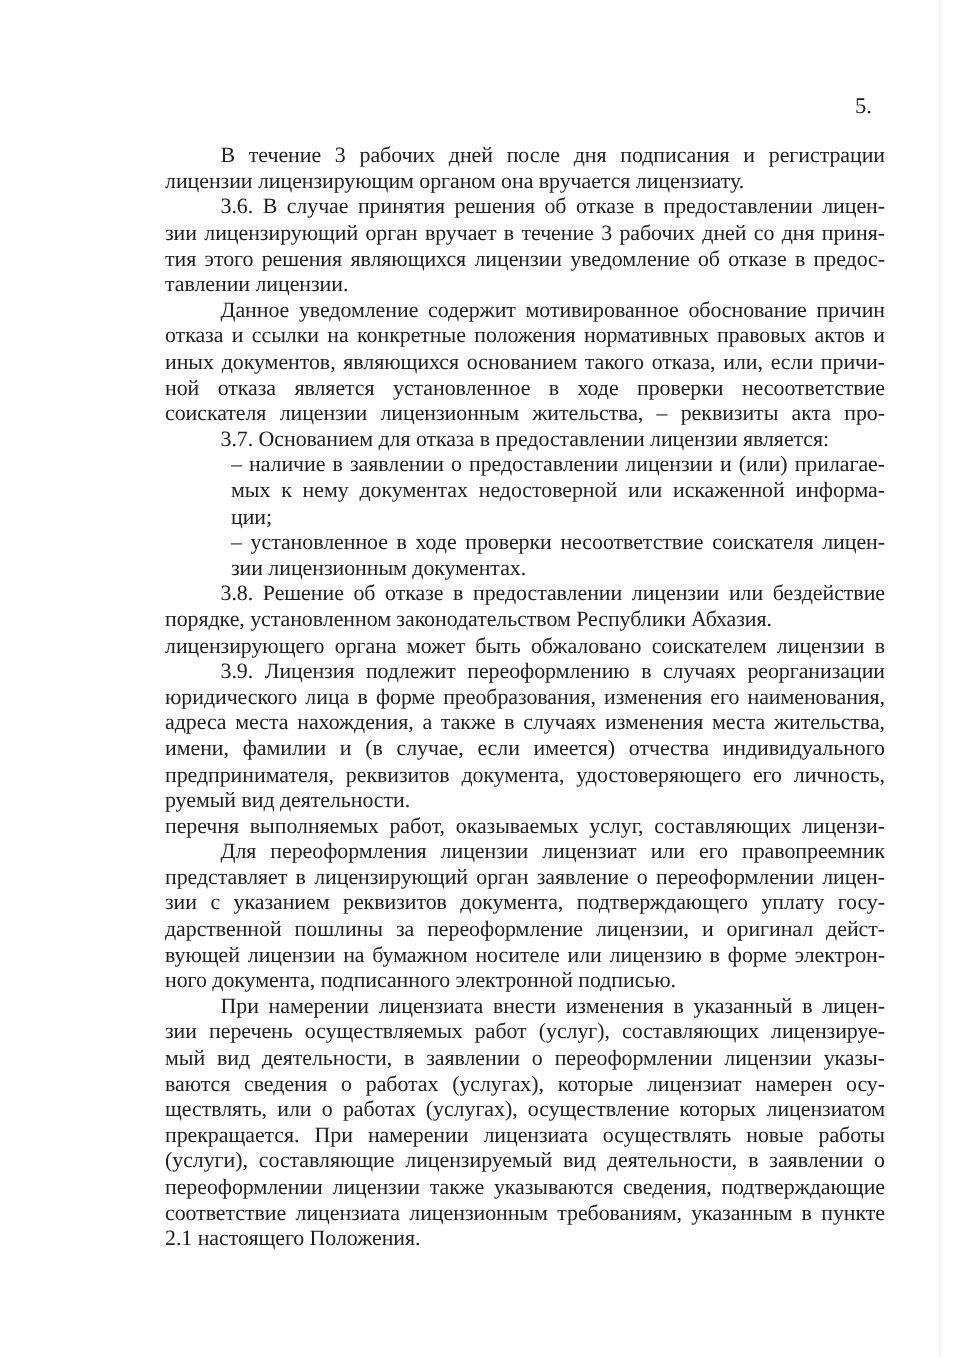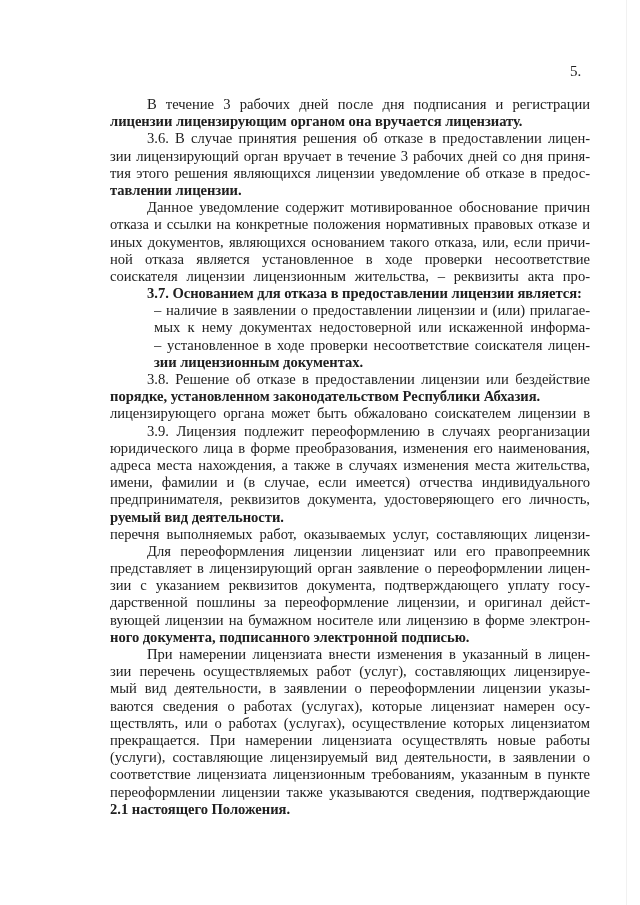--- a/index.html
+++ b/index.html
@@ -21,21 +21,21 @@
   .body-text {
     position: absolute; left: 110px; top: 96px; width: 480px;
     font-size: 14.6px; line-height: 17.2px; letter-spacing: -0.03px;
   }
   .para { margin: 0; padding: 0; }
   .ln {
     display: block; text-align: justify; text-align-last: justify;
     overflow: hidden; height: 17.2px;
   }
   .ln.first { padding-left: 37px; }
-  .ln.last { text-align-last: left; font-weight: bold; }
+  .ln.last { text-align-last: left; }
   .para.list { padding-left: 44px; }
   .para.list .ln { }
 </style>
 </head>
 <body>
 
 <div class="page">
   <div class="edge"></div>
 
   <div class="page-number">5.</div>
@@ -49,33 +49,34 @@
 
     <div class="para">
       <span class="ln first">3.6. В случае принятия решения об отказе в предоставлении лицен-</span>
       <span class="ln">зии лицензирующий орган вручает в течение 3 рабочих дней со дня приня-</span>
       <span class="ln">тия этого решения являющихся лицензии уведомление об отказе в предос-</span>
       <span class="ln last">тавлении лицензии.</span>
     </div>
 
     <div class="para">
       <span class="ln first">Данное уведомление содержит мотивированное обоснование причин</span>
-      <span class="ln">отказа и ссылки на конкретные положения нормативных правовых отказе и</span>
+      <span class="ln">отказа и ссылки на конкретные положения нормативных правовых актов и</span>
       <span class="ln">иных документов, являющихся основанием такого отказа, или, если причи-</span>
       <span class="ln">ной отказа является установленное в ходе проверки несоответствие</span>
       <span class="ln">соискателя лицензии лицензионным жительства, – реквизиты акта про-</span>
     </div>
 
     <div class="para">
       <span class="ln first last">3.7. Основанием для отказа в предоставлении лицензии является:</span>
     </div>
 
     <div class="para list">
       <span class="ln">– наличие в заявлении о предоставлении лицензии и (или) прилагае-</span>
       <span class="ln">мых к нему документах недостоверной или искаженной информа-</span>
+      <span class="ln last">ции;</span>
     </div>
 
     <div class="para list">
       <span class="ln">– установленное в ходе проверки несоответствие соискателя лицен-</span>
       <span class="ln last">зии лицензионным документах.</span>
     </div>
 
     <div class="para">
       <span class="ln first">3.8. Решение об отказе в предоставлении лицензии или бездействие</span>
       <span class="ln last">порядке, установленном законодательством Республики Абхазия.</span>
@@ -102,19 +103,19 @@
     </div>
 
     <div class="para">
       <span class="ln first">При намерении лицензиата внести изменения в указанный в лицен-</span>
       <span class="ln">зии перечень осуществляемых работ (услуг), составляющих лицензируе-</span>
       <span class="ln">мый вид деятельности, в заявлении о переоформлении лицензии указы-</span>
       <span class="ln">ваются сведения о работах (услугах), которые лицензиат намерен осу-</span>
       <span class="ln">ществлять, или о работах (услугах), осуществление которых лицензиатом</span>
       <span class="ln">прекращается. При намерении лицензиата осуществлять новые работы</span>
       <span class="ln">(услуги), составляющие лицензируемый вид деятельности, в заявлении о</span>
+      <span class="ln">переоформлении лицензии также указываются сведения, подтверждающие</span>
       <span class="ln">соответствие лицензиата лицензионным требованиям, указанным в пункте</span>
-      <span class="ln">переоформлении лицензии также указываются сведения, подтверждающие</span>
       <span class="ln last">2.1 настоящего Положения.</span>
     </div>
 
   </div>
 </div>
 
 </body></html>

